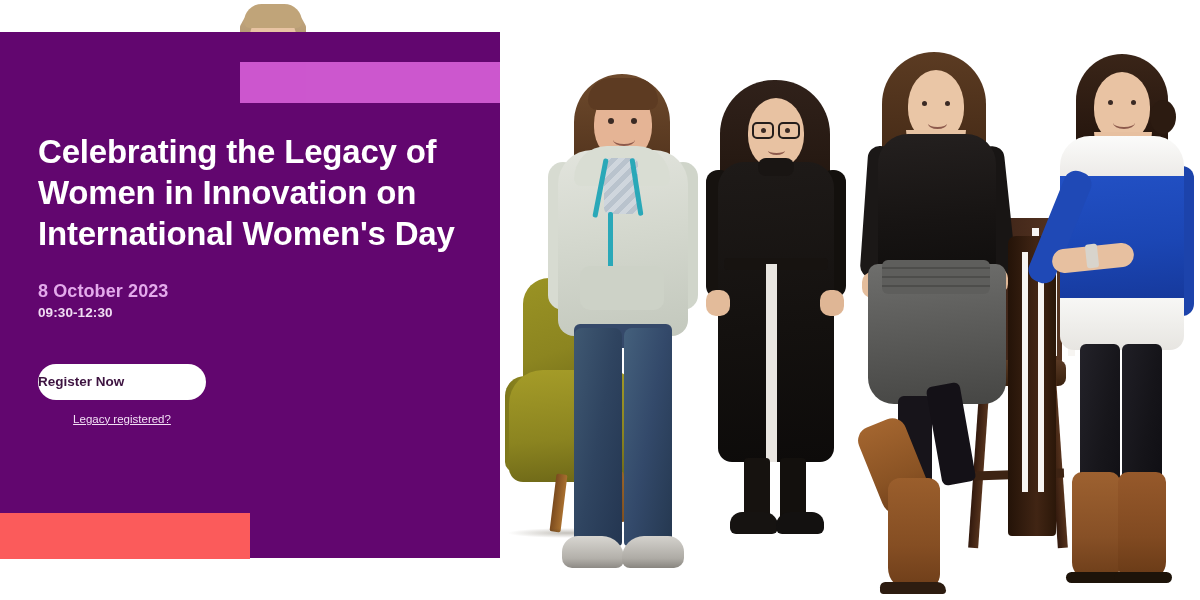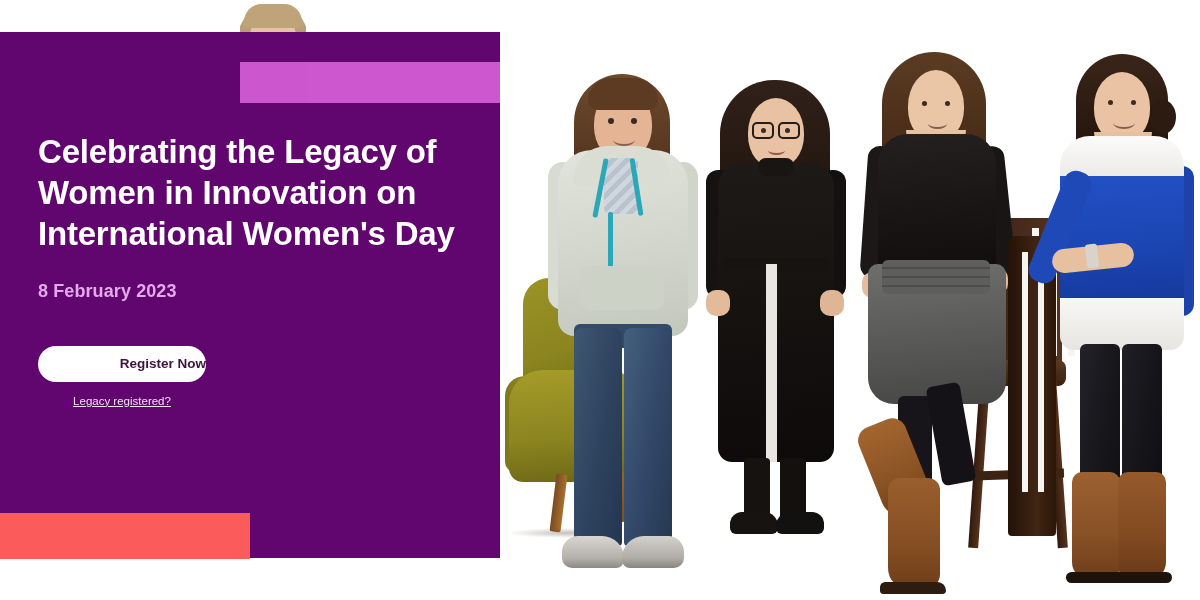--- a/index.html
+++ b/index.html
@@ -196,21 +196,21 @@
     margin:0;color:#ffffff;font-size:33px;line-height:1.24;font-weight:700;
     letter-spacing:-.2px;max-width:432px;
   }
   .event-date{margin:26px 0 0 0;color:#E3AAEB;font-size:18px;font-weight:700;letter-spacing:.1px;}
   .event-time{margin:3px 0 0 0;color:#F0DCF3;font-size:13.5px;font-weight:700;letter-spacing:.1px;}
   .cta-wrap{margin-top:44px;width:168px;text-align:center;}
   .register-btn{
     display:block;width:168px;height:36px;line-height:36px;box-sizing:border-box;
     background:#ffffff;color:#3D1340;border:none;border-radius:20px;
     font-size:13.5px;font-weight:700;font-family:inherit;cursor:pointer;
-    text-align:right;padding:0;
+    text-align:left;padding:0;
   }
   .already-link{
     display:inline-block;margin-top:13px;color:#F2DFF5;font-size:11.5px;
     text-decoration:underline;cursor:pointer;font-weight:400;
   }
 </style>
 </head>
 <body>
 
 <div class="banner">
@@ -350,20 +350,21 @@
     </div>
   </div>
 
   <div class="purple-panel"></div>
   <div class="magenta-band"></div>
   <div class="magenta-over-face"></div>
   <div class="coral-band"></div>
 
   <div class="content">
     <h1 class="headline">Celebrating the Legacy of Women in Innovation on International Women's Day</h1>
-    <p class="event-date">8 February 2023</p>
+    <p class="event-date">8 October 2023</p>
+    <p class="event-time">09:30-12:30</p>
     <div class="cta-wrap">
       <button class="register-btn">Register Now</button>
       <a class="already-link" href="#">Legacy registered?</a>
     </div>
   </div>
 
 </div>
 
 </body></html>

